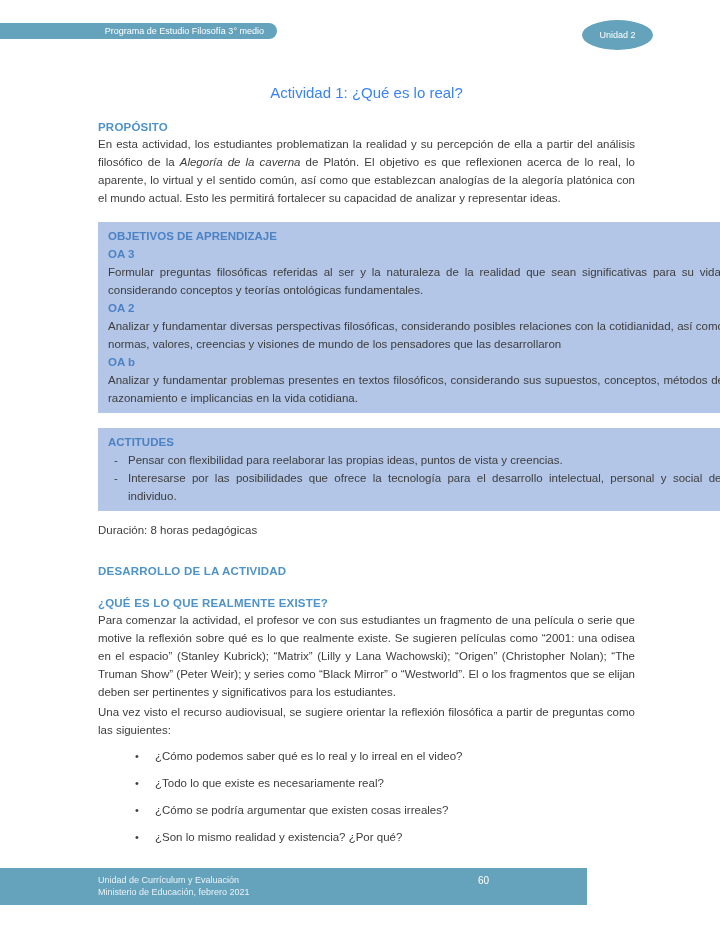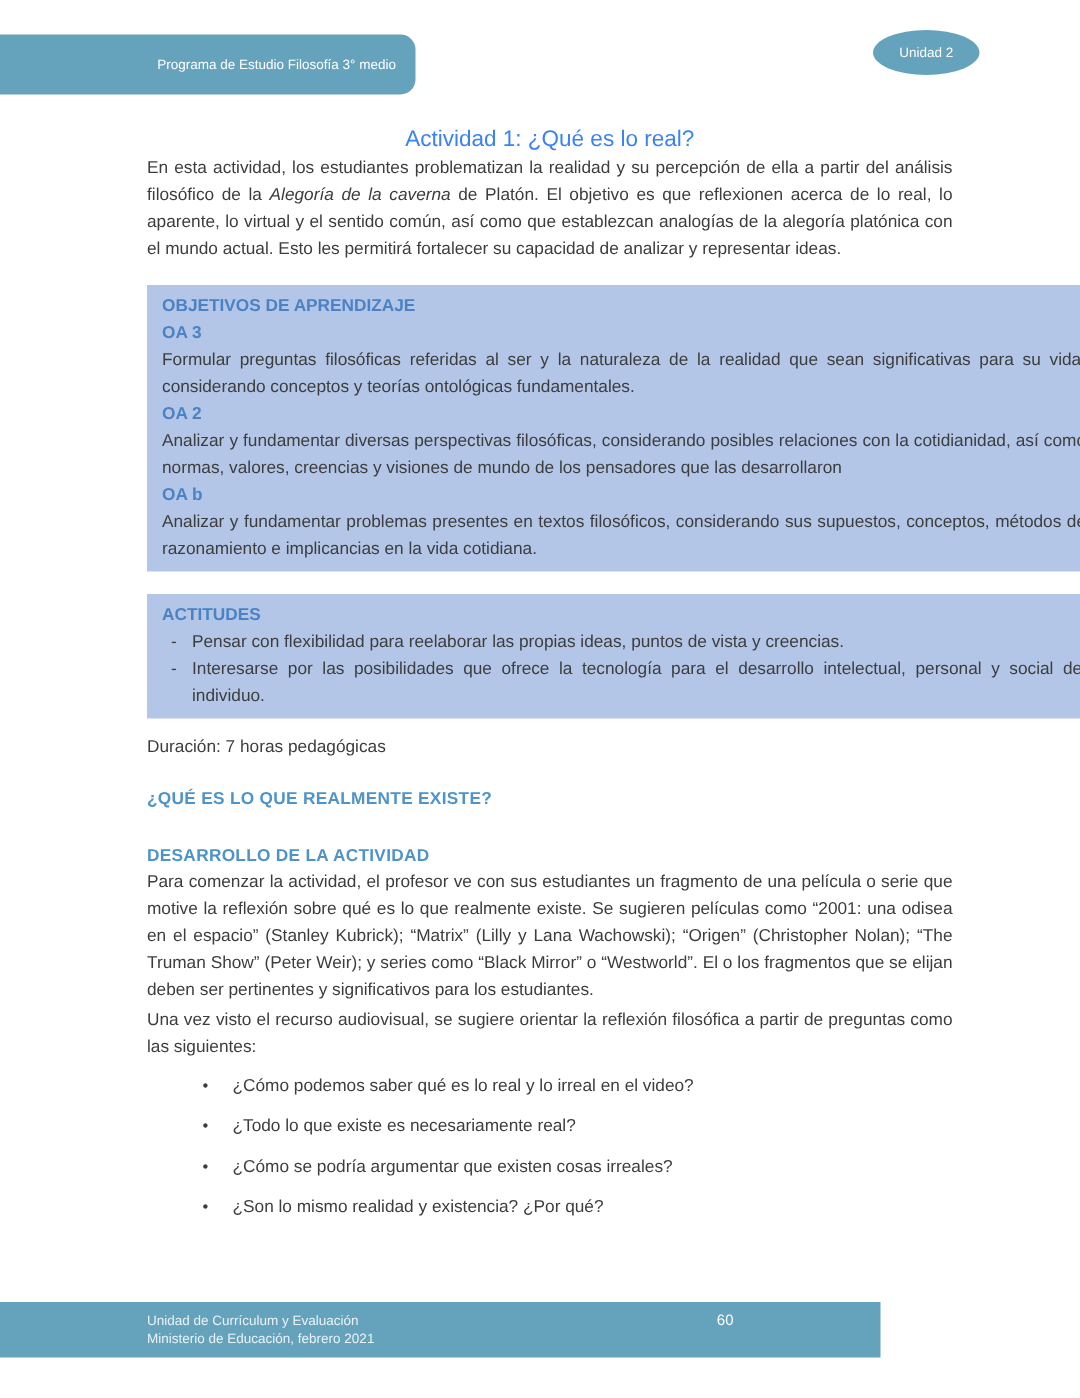--- a/index.html
+++ b/index.html
@@ -9,21 +9,21 @@
     width:720px; height:932px;
     margin:0 auto;
     background:#ffffff;
     font-family:"Liberation Sans", sans-serif;
     color:#3d3d3d;
     overflow:hidden;
   }
   
   .header-bar {
     position:absolute; top:23px; left:0;
-    width:277px; height:40px;
+    width:277px; height:16px;
     background:#65a3bd;
     border-radius:0 10px 10px 0;
     display:flex; align-items:center; justify-content:flex-end;
     padding-right:13px;
   }
   .header-bar span { color:#ffffff; font-size:9px; }
   .unit-badge {
     position:absolute; top:20px; left:582px;
     width:71px; height:30px;
     background:#65a3bd;
@@ -114,20 +114,21 @@
     <span>Programa de Estudio Filosofía 3° medio</span>
   </div>
   <div class="unit-badge">
     <span>Unidad 2</span>
   </div>
 
   <div class="content">
 
     <div class="title">Actividad 1: ¿Qué es lo real?</div>
 
+    <div class="heading">PROPÓSITO</div>
     <p class="body justify"><span>En esta actividad, los estudiantes problematizan la realidad y su percepción de ella a partir del análisis filosófico de la </span><em>Alegoría de la caverna</em><span> de Platón. El objetivo es que reflexionen acerca de lo real, lo aparente, lo virtual y el sentido común, así como que establezcan analogías de la alegoría platónica con el mundo actual. Esto les permitirá fortalecer su capacidad de analizar y representar ideas.</span></p>
 
     <div class="bluebox">
       <div class="box-heading">OBJETIVOS DE APRENDIZAJE</div>
       <div class="box-label">OA 3</div>
       <p>Formular preguntas filosóficas referidas al ser y la naturaleza de la realidad que sean significativas para su vida, considerando conceptos y teorías ontológicas fundamentales.</p>
       <div class="box-label">OA 2</div>
       <p>Analizar y fundamentar diversas perspectivas filosóficas, considerando posibles relaciones con la cotidianidad, así como normas, valores, creencias y visiones de mundo de los pensadores que las desarrollaron</p>
       <div class="box-label">OA b</div>
       <p>Analizar y fundamentar problemas presentes en textos filosóficos, considerando sus supuestos, conceptos, métodos de razonamiento e implicancias en la vida cotidiana.</p>
@@ -138,25 +139,25 @@
       <div class="dash-item">
         <span class="marker">-</span>
         <p>Pensar con flexibilidad para reelaborar las propias ideas, puntos de vista y creencias.</p>
       </div>
       <div class="dash-item">
         <span class="marker">-</span>
         <p>Interesarse por las posibilidades que ofrece la tecnología para el desarrollo intelectual, personal y social del individuo.</p>
       </div>
     </div>
 
-    <p class="duracion">Duración: 7 horas pedagógicas</p>
+    <p class="duracion">Duración: 8 horas pedagógicas</p>
+
+    <div class="heading spaced">DESARROLLO DE LA ACTIVIDAD</div>
 
     <div class="heading">¿QUÉ ES LO QUE REALMENTE EXISTE?</div>
-
-    <div class="heading spaced">DESARROLLO DE LA ACTIVIDAD</div>
     <p class="body justify">Para comenzar la actividad, el profesor ve con sus estudiantes un fragmento de una película o serie que motive la reflexión sobre qué es lo que realmente existe. Se sugieren películas como “2001: una odisea en el espacio” (Stanley Kubrick); “Matrix” (Lilly y Lana Wachowski); “Origen” (Christopher Nolan); “The Truman Show” (Peter Weir); y series como “Black Mirror” o “Westworld”. El o los fragmentos que se elijan deben ser pertinentes y significativos para los estudiantes.</p>
 
     <p class="body justify" style="">Una vez visto el recurso audiovisual, se sugiere orientar la reflexión filosófica a partir de preguntas como las siguientes:</p>
 
     <ul class="questions">
       <li>
         <span class="marker">•</span>
         <span>¿Cómo podemos saber qué es lo real y lo irreal en el video?</span>
       </li>
       <li>

